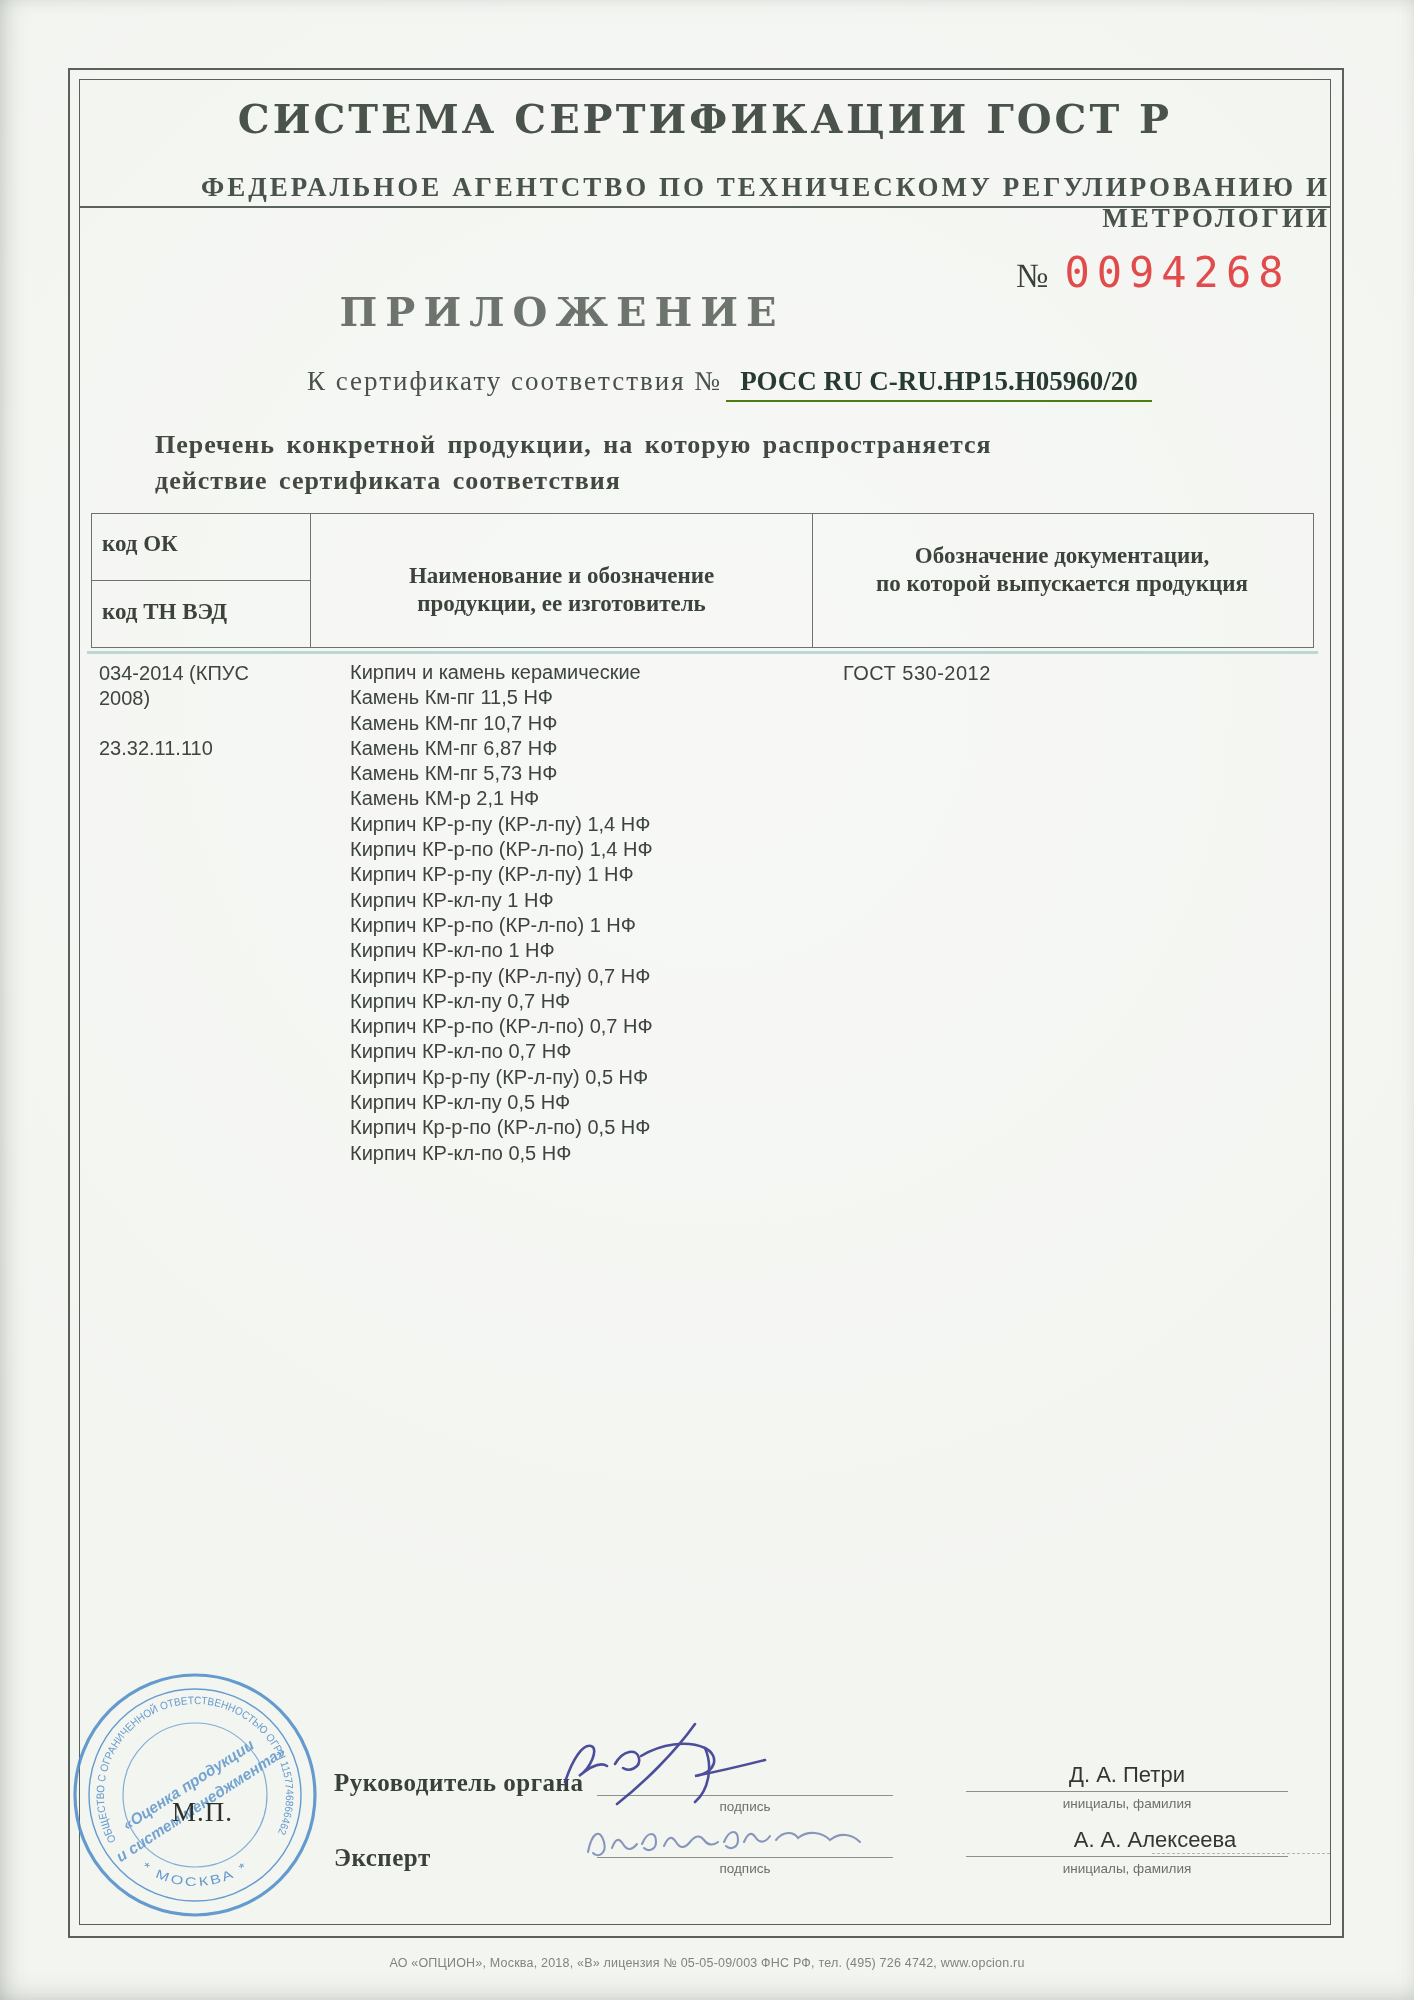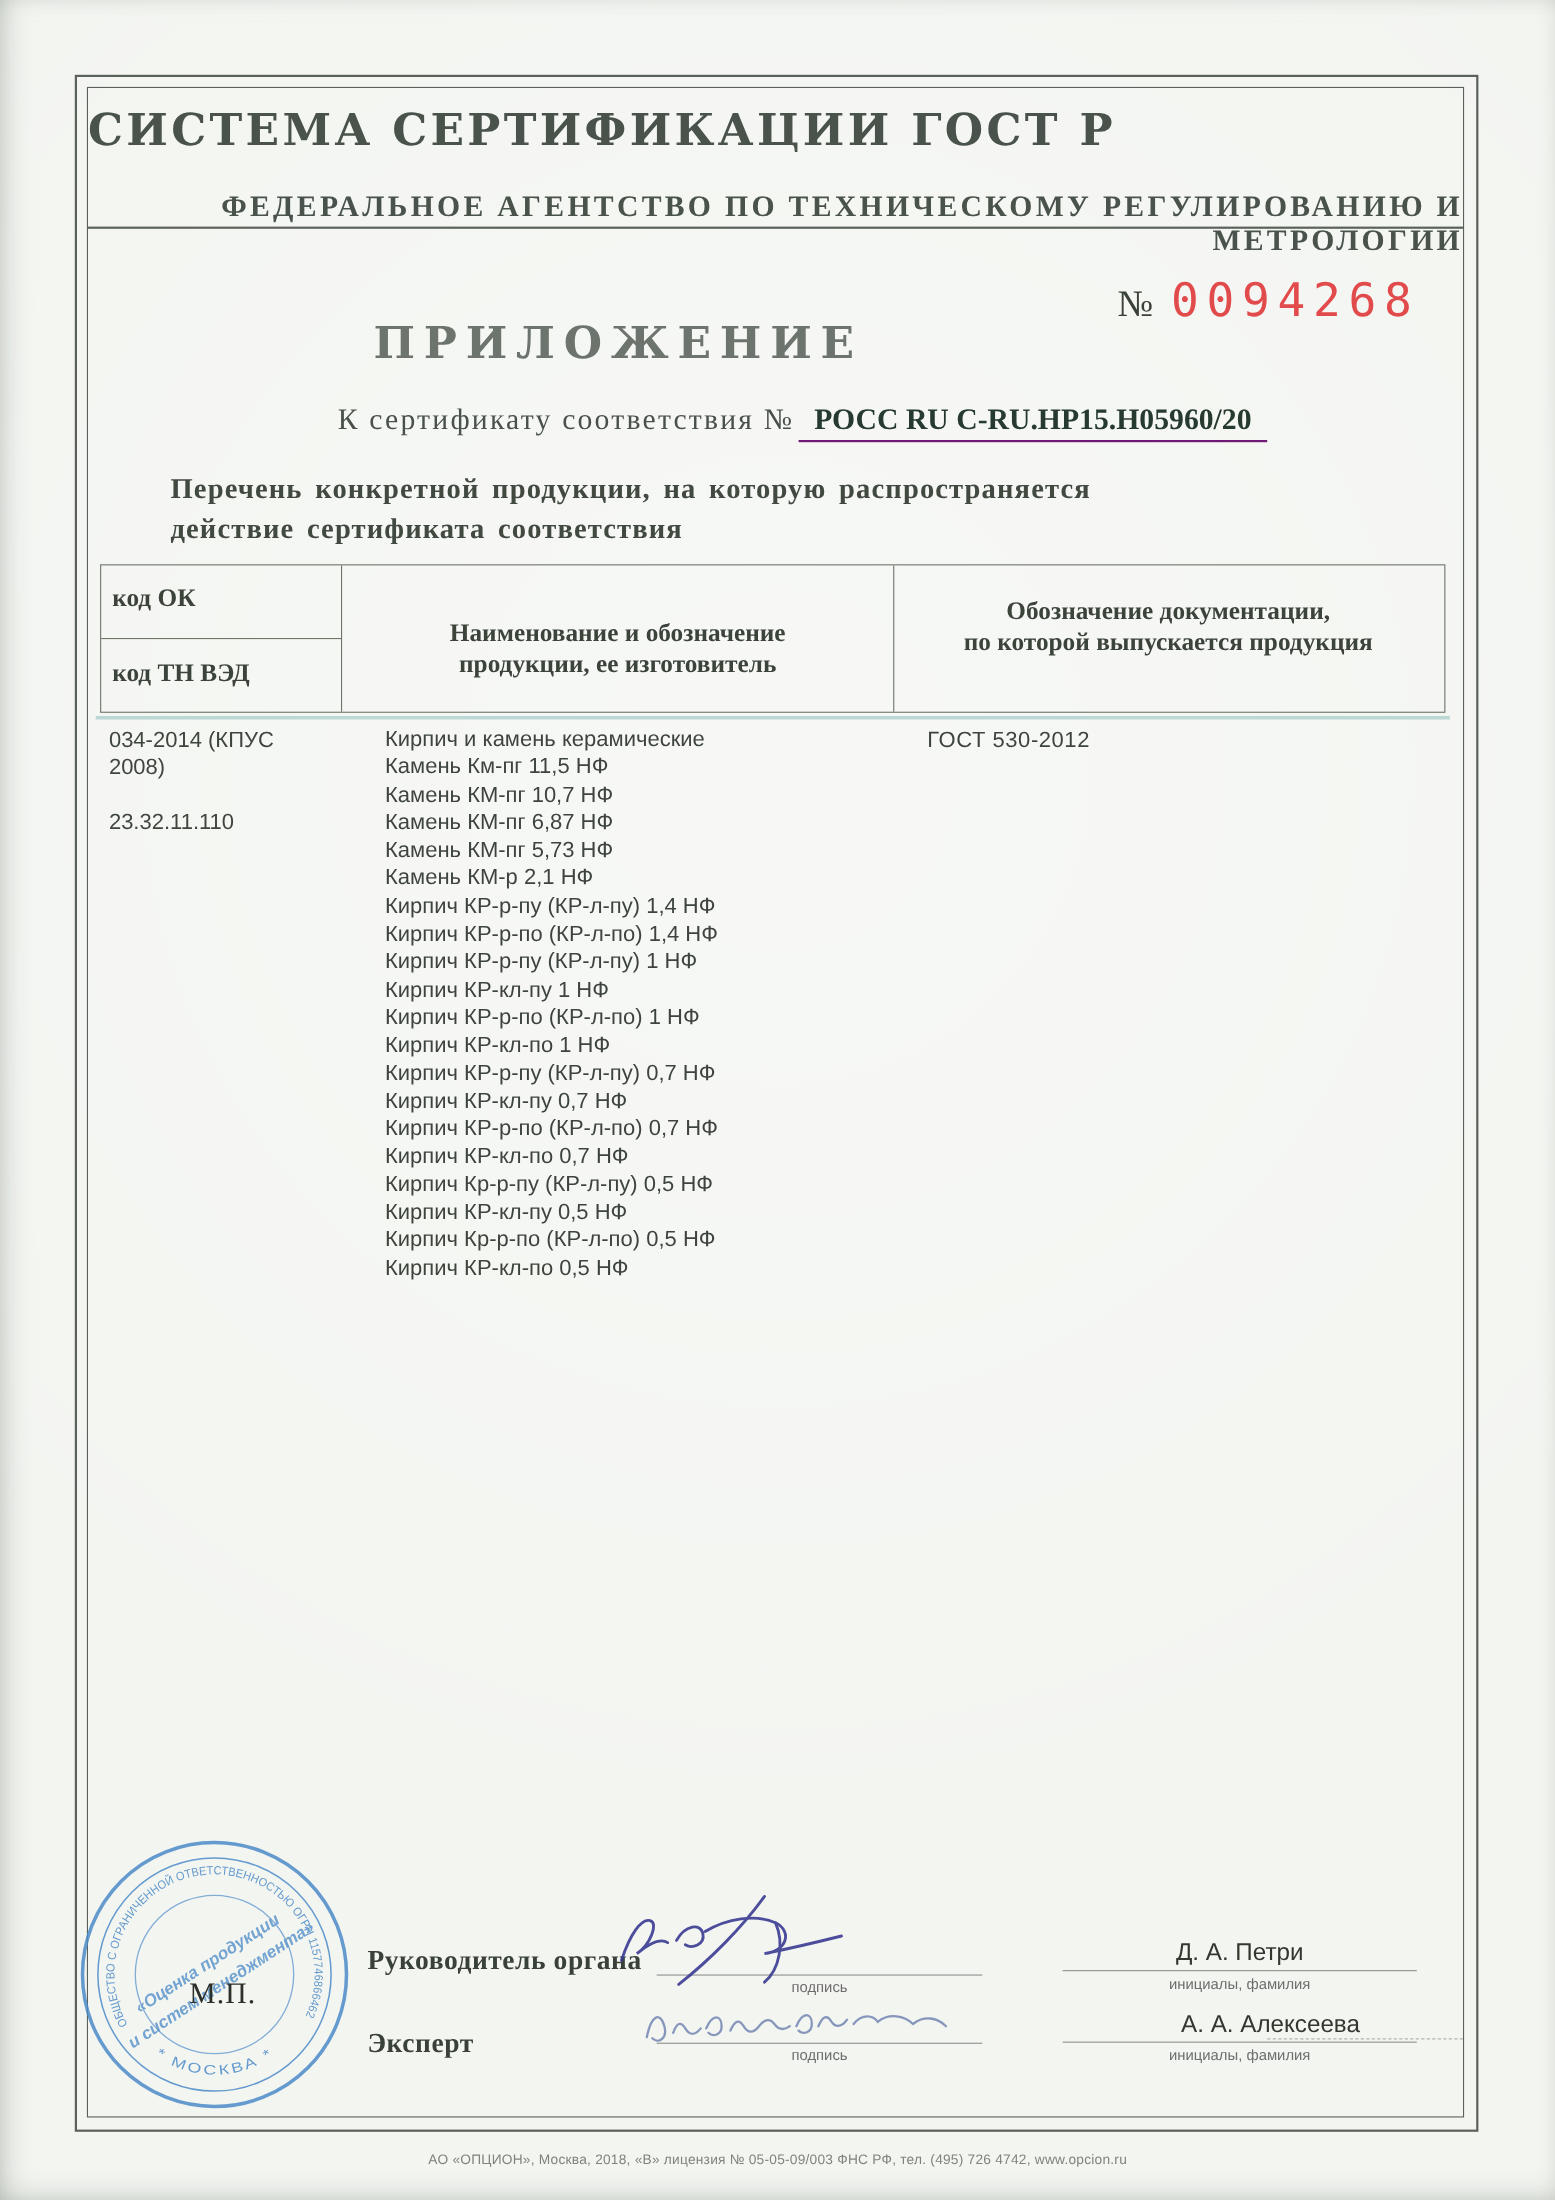--- a/index.html
+++ b/index.html
@@ -9,34 +9,34 @@
     box-shadow:inset 18px 0 26px -16px rgba(110,120,110,.38),
                inset -10px 0 20px -14px rgba(140,150,140,.22),
                inset 0 -16px 26px -14px rgba(120,130,120,.30),
                inset 0 14px 20px -14px rgba(150,160,150,.18);
   }
   .page::before{content:'';position:absolute;inset:0;pointer-events:none;
     background:radial-gradient(120% 85% at 50% 35%, rgba(255,255,255,.35) 0%, rgba(233,238,232,0) 60%);}
   .abs{position:absolute;}
   .frame-outer{left:68px;top:68px;width:1272px;height:1866px;border:2.5px solid #59615a;}
   .frame-inner{left:79px;top:79px;width:1250px;height:1844px;border:1.5px solid #59615a;}
-  .h1{left:80px;top:96px;width:1250px;
+  .h1{left:80px;top:96px;width:1250px;text-align:center;
       font:bold 40px/1.15 "DejaVu Serif","Liberation Serif",serif;letter-spacing:3px;color:#49524b;}
   .h2{left:80px;top:156px;width:1250px;text-align:right;
       font:bold 27px/1.15 "Liberation Serif",serif;letter-spacing:3px;color:#49524b;margin-top:16px;}
   .hrule{left:80px;top:206px;width:1250px;height:0;border-top:2px solid #5a625a;}
   .serial{left:1016px;top:248px;display:flex;align-items:baseline;}
   .serial .no{font:34px "Liberation Serif",serif;color:#39413a;}
   .serial .digits{font:42px "DejaVu Sans Mono",monospace;letter-spacing:7px;color:#e24b4b;margin-left:16px;}
   .doc-title{left:0;top:288px;width:1124px;text-align:center;
       font:bold 40px "DejaVu Serif","Liberation Serif",serif;letter-spacing:8px;color:#6d736d;}
   .certline{left:307px;top:366px;white-space:nowrap;}
   .certline .lbl{font:27px "Liberation Serif",serif;letter-spacing:2px;color:#49514a;}
   .certline .val{font:bold 27px "Liberation Serif",serif;color:#263a30;
-      border-bottom:2px solid #701a75;padding:0 14px 4px 14px;margin-left:4px;}
+      border-bottom:2px solid #4d7c0f;padding:0 14px 4px 14px;margin-left:4px;}
   .subtitle{left:155px;top:427px;width:1020px;text-align:left;
       font:bold 26px/36px "Liberation Serif",serif;letter-spacing:1px;word-spacing:4px;color:#414941;}
   .tbl{left:91px;top:513px;width:1221px;height:133px;border:1.6px solid #6d7468;}
   .tbl::after{content:'';position:absolute;left:-5px;right:-5px;bottom:-7px;border-top:3px solid rgba(168,205,203,.75);}
   .tbl .v1{position:absolute;left:218px;top:0;bottom:0;border-left:1.6px solid #6d7468;}
   .tbl .v2{position:absolute;left:720px;top:0;bottom:0;border-left:1.6px solid #6d7468;}
   .tbl .hdiv{position:absolute;left:0;top:66px;width:218px;border-top:1.4px solid #6d7468;}
   .tbl .cell{position:absolute;font:bold 23px/28px "Liberation Serif",serif;color:#3b433b;}
   .tbl .c1a{left:10px;top:16px;}
   .tbl .c1b{left:10px;top:84px;}

